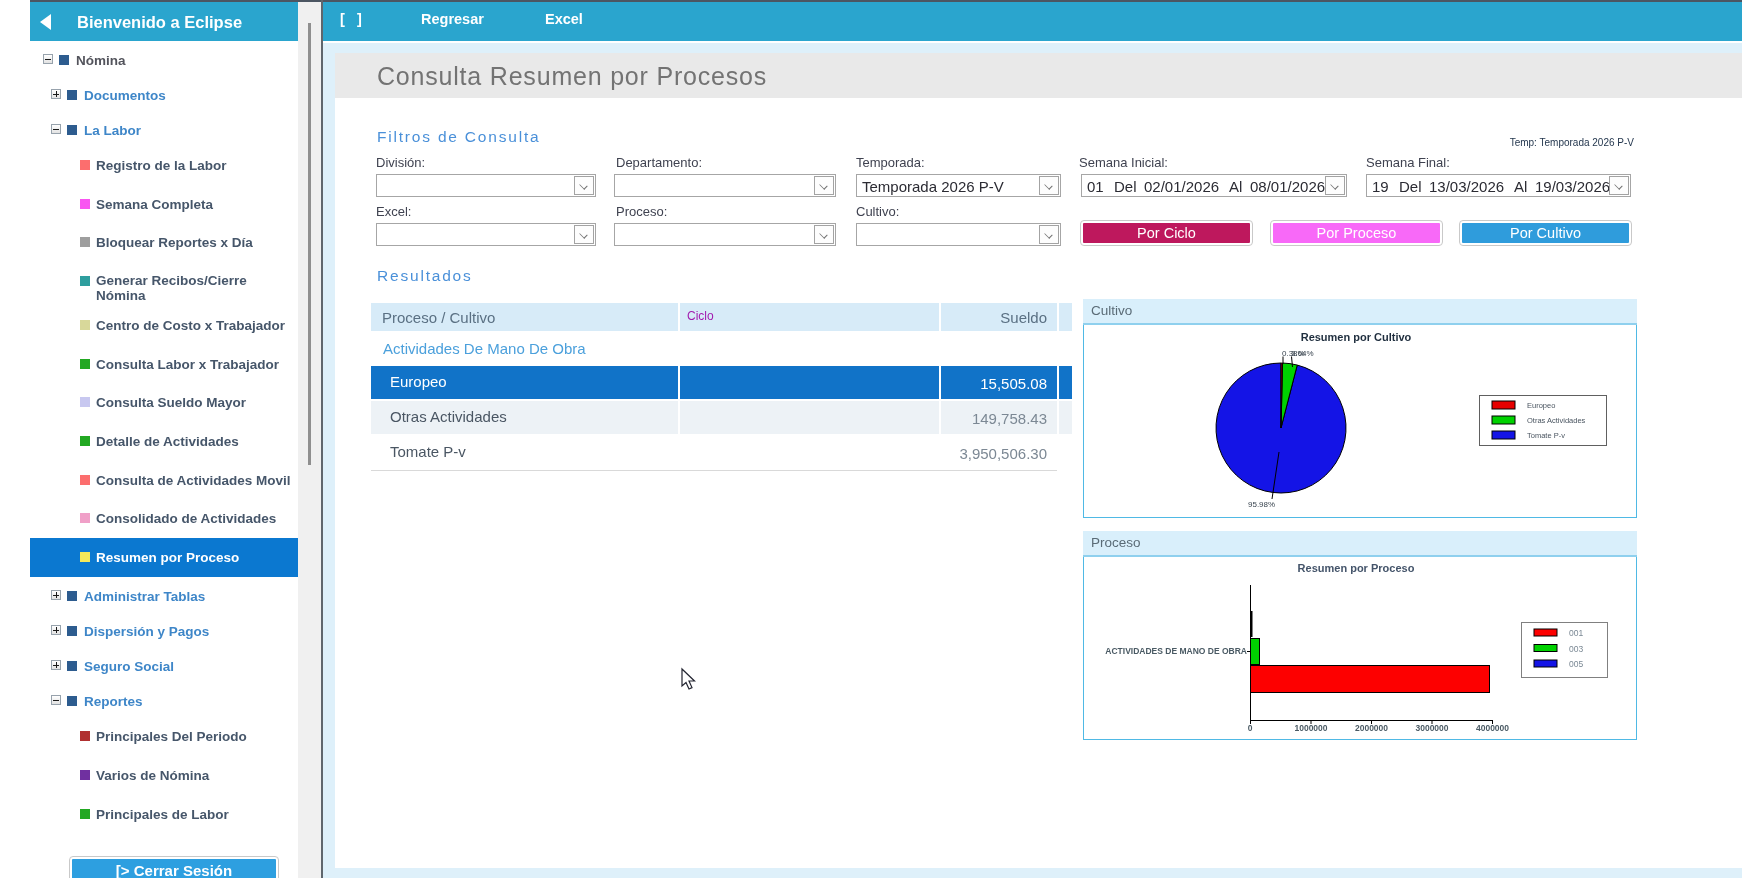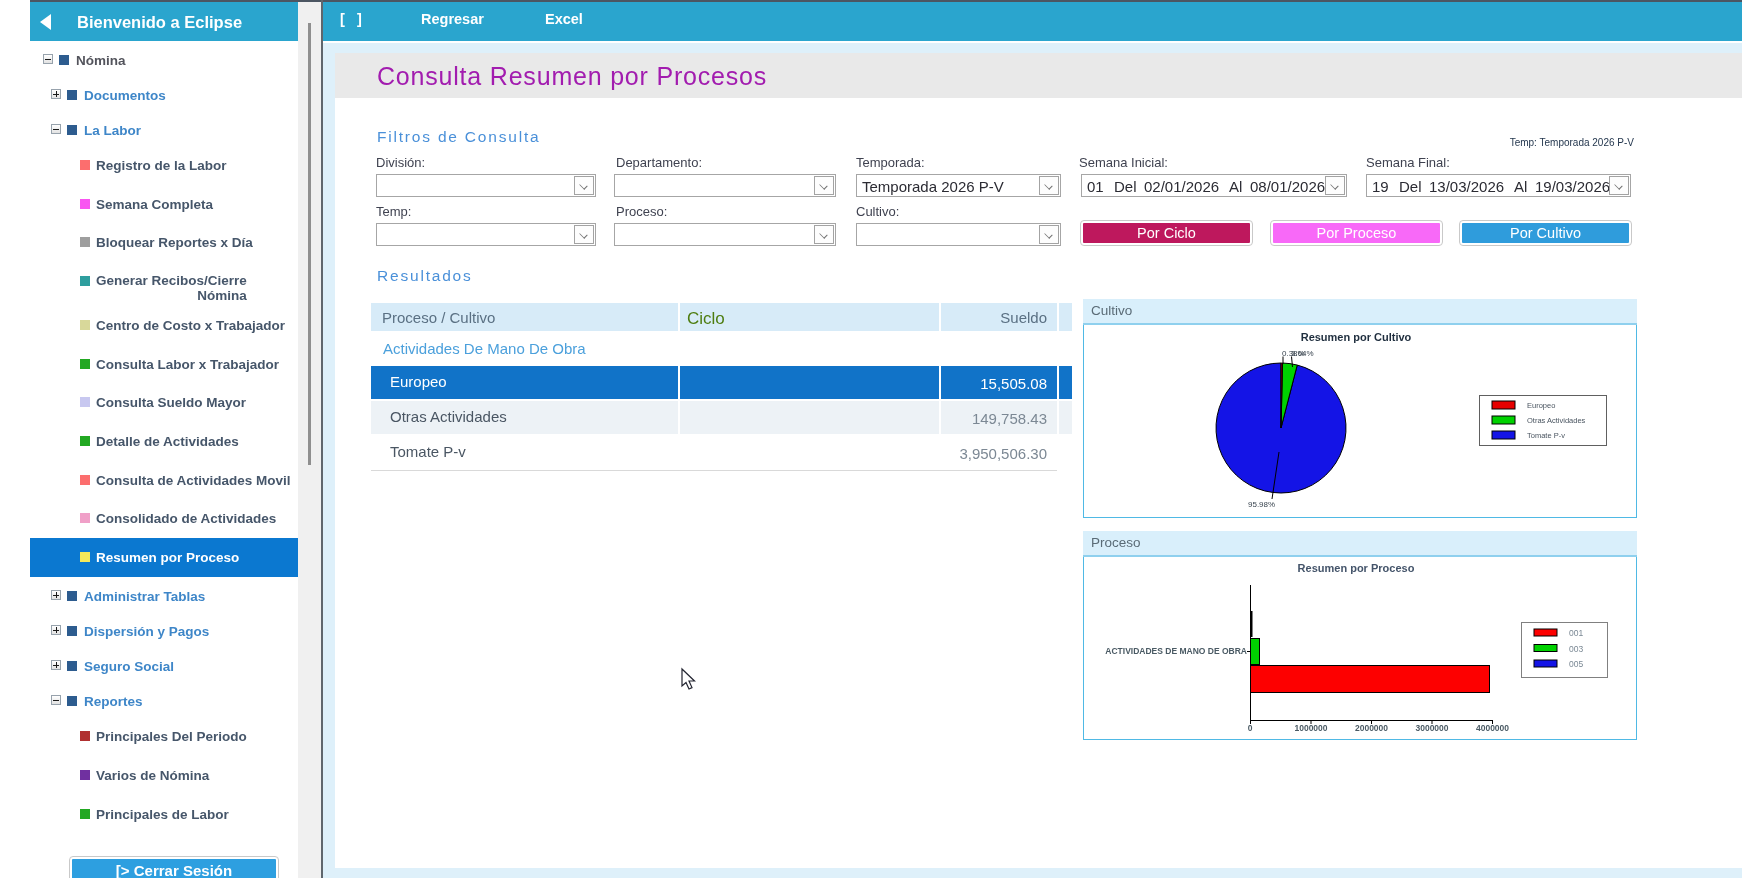--- a/index.html
+++ b/index.html
@@ -38,21 +38,21 @@
 #mainborder { left:291px; top:0px; width:2px; height:878px; background:#5f666d; }
 
 
 #topbar { left:293px; top:2px; width:1449px; height:39px; background:#2aa5ce;
   color:#fff; font-weight:bold; font-size:14.5px; }
 #topbar span { position:absolute; top:9px; }
 #lightblue { left:293px; top:43px; width:1449px; height:835px; background:#def0fa; }
 #whitebody { left:305px; top:98px; width:1437px; height:770px; background:#fff; }
 #titleband { left:305px; top:53px; width:1437px; height:45px; background:#e9e9e9; }
 #titleband span { position:absolute; left:42px; top:9px; font-size:25px;
-  color:#a21caf; letter-spacing:0.8px;text-align:center; }
+  color:#737373; letter-spacing:0.8px;text-align:center; }
 
 .sechead { position:absolute; font-size:15.5px; color:#4a90d9; letter-spacing:1.8px; }
 .flabel { position:absolute; font-size:13px; color:#3f4250; }
 .sel { position:absolute; height:23px; background:#fff; border:1px solid #a6a6a6; }
 .sel .btn { position:absolute; right:1px; top:1px; width:20px; height:19px;
   background:#fdfdfd; border:1px solid #a3a3a3; }
 .sel .chv { position:absolute; right:7px; top:7px; width:8px; height:8px; }
 .sel .chv:before { content:""; position:absolute; left:0; top:0; width:6px; height:6px;
   border-right:1.5px solid #6e6e6e; border-bottom:1.5px solid #6e6e6e;
   transform:rotate(45deg) scale(1,0.7); }
@@ -103,21 +103,21 @@
     <div class="csq abs" style="left:50px; top:160px; background:#fc6e6e;"></div>
     <div class="mtx abs" style="left:66px; top:158px;">Registro de la Labor</div>
 
     <div class="csq abs" style="left:50px; top:199px; background:#f955f1;"></div>
     <div class="mtx abs" style="left:66px; top:197px;">Semana Completa</div>
 
     <div class="csq abs" style="left:50px; top:237px; background:#9e9e9e;"></div>
     <div class="mtx abs" style="left:66px; top:235px;">Bloquear Reportes x Día</div>
 
     <div class="csq abs" style="left:50px; top:276px; background:#2e9e9e;"></div>
-    <div class="mtx abs" style="left:66px; top:274px; line-height:14.5px;text-align:right;">Generar Recibos/Cierre<br>Nómina</div>
+    <div class="mtx abs" style="left:66px; top:274px; line-height:14.5px;">Generar Recibos/Cierre<br>Nómina</div>
 
     <div class="csq abs" style="left:50px; top:320px; background:#d8d89a;"></div>
     <div class="mtx abs" style="left:66px; top:318px;">Centro de Costo x Trabajador</div>
 
     <div class="csq abs" style="left:50px; top:359px; background:#22a822;"></div>
     <div class="mtx abs" style="left:66px; top:357px;">Consulta Labor x Trabajador</div>
 
     <div class="csq abs" style="left:50px; top:397px; background:#c8c8f0;"></div>
     <div class="mtx abs" style="left:66px; top:395px;">Consulta Sueldo Mayor</div>
 
@@ -221,21 +221,21 @@
   <div class="sel" style="left:1336px; top:174px; width:265px;">
     <span class="val" style="left:5px;">19</span>
       <span class="val" style="left:32px;">Del</span>
     <span class="val" style="left:62px;">13/03/2026</span>
       <span class="val" style="left:147px;">Al</span>
     <span class="val" style="left:168px;">19/03/2026</span>
     <span class="btn"></span>
       <span class="chv"></span>
     </div>
 
-  <div class="flabel" style="left:346px; top:204px;">Temp:</div>
+  <div class="flabel" style="left:346px; top:204px;">Excel:</div>
   <div class="flabel" style="left:586px; top:204px;">Proceso:</div>
   <div class="flabel" style="left:826px; top:204px;">Cultivo:</div>
 
   <div class="sel" style="left:346px; top:223px; width:220px;">
       <span class="btn"></span>
       <span class="chv"></span>
     </div>
   <div class="sel" style="left:584px; top:223px; width:222px;">
       <span class="btn"></span>
       <span class="chv"></span>
@@ -247,21 +247,21 @@
 
   <div class="cbtn" style="left:1051px; top:221px; background:#be185d;">Por Ciclo</div>
   <div class="cbtn" style="left:1241px; top:221px; background:#f869f8;">Por Proceso</div>
   <div class="cbtn" style="left:1430px; top:221px; background:#2f9cdc;">Por Cultivo</div>
 
   <div class="sechead" style="left:347px; top:267px;">Resultados</div>
   <div id="tablewrap">
     <div class="abs" style="left:341px; top:303px; width:686px; height:28px; background:#d7ebf8;"></div>
     <div class="abs" style="left:1029px; top:303px; width:13px; height:28px; background:#d7ebf8;"></div>
     <div class="abs" style="left:352px; top:309px; font-size:15px; color:#5a7083;">Proceso / Cultivo</div>
-    <div class="abs" style="left:657px; top:309px; font-size:17px; color:#4d7c0f;">Ciclo</div>
+    <div class="abs" style="left:657px; top:309px; font-size:12px; color:#a21caf;">Ciclo</div>
     <div class="abs" style="left:900px; top:309px; width:117px; text-align:right; font-size:15px; color:#5a7083;">Sueldo</div>
 
     <div class="abs" style="left:353px; top:340px; font-size:15px; color:#4ba0dc;">Actividades De Mano De Obra</div>
 
     <div class="abs" style="left:341px; top:366px; width:686px; height:33px; background:#1173c8;"></div>
     <div class="abs" style="left:1029px; top:366px; width:13px; height:33px; background:#1173c8;"></div>
     <div class="abs" style="left:360px; top:373px; font-size:15px; color:#fff;">Europeo</div>
     <div class="abs" style="left:860px; top:375px; width:157px; text-align:right; font-size:15px; color:#fff;">15,505.08</div>
 
     <div class="abs" style="left:341px; top:401px; width:686px; height:33px; background:#edf2f6;"></div>

